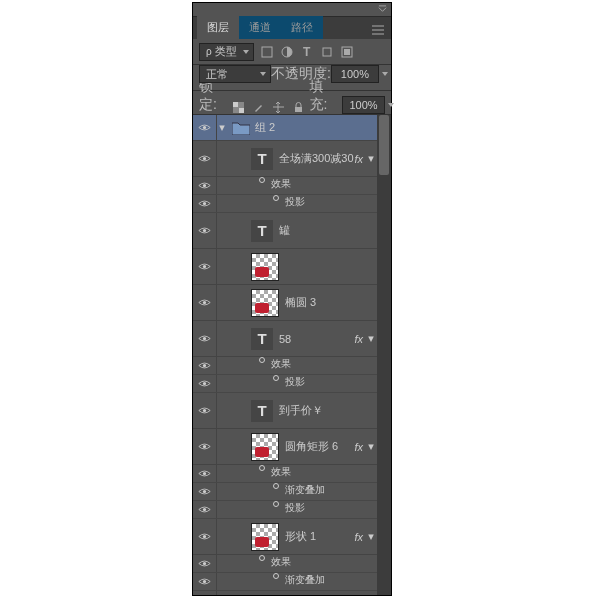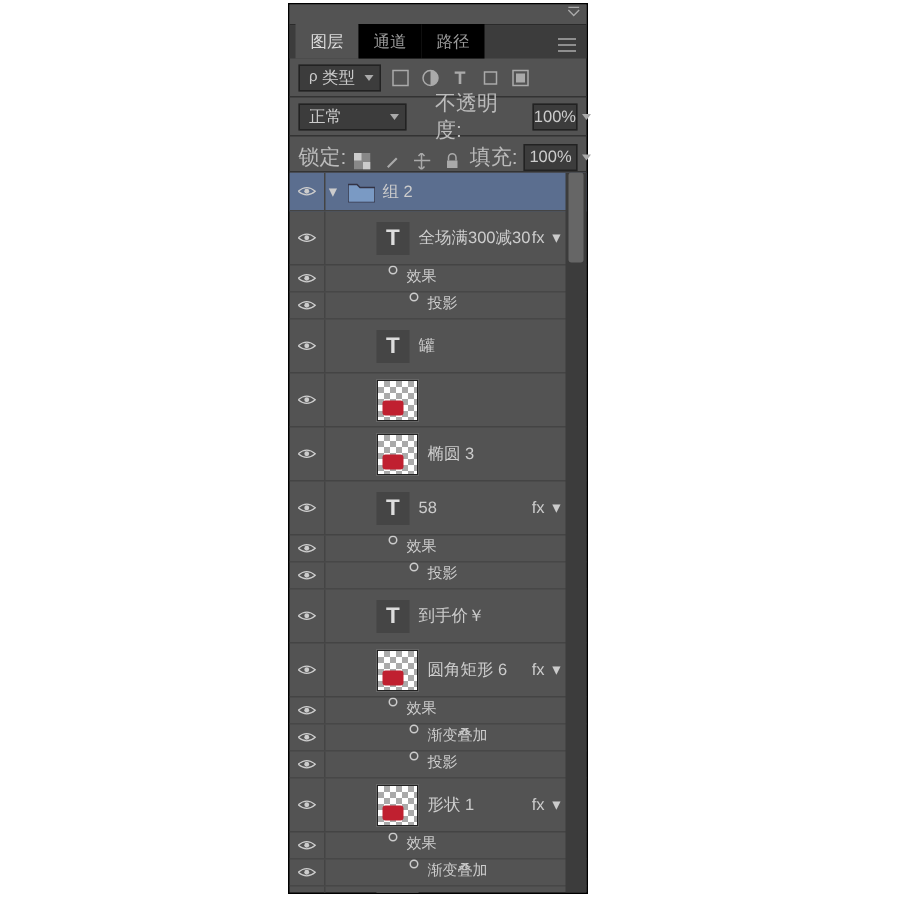--- a/index.html
+++ b/index.html
@@ -1,32 +1,32 @@
 <!DOCTYPE html>
 <html><head>
 <meta charset="utf-8">
 <style>
 *{margin:0;padding:0;box-sizing:border-box;font-family:"Microsoft YaHei",Arial,sans-serif;font-size:11px;color:#ccc;-webkit-user-select:none;user-select:none}
 body{background:#fff;width:600px;height:600px;position:relative}
 .panel{position:absolute;left:192px;top:2px;width:200px;height:594px;background:#535353;border:1px solid #000;display:flex;flex-direction:column}
 .titlebar{height:14px;background:#535353;display:flex;justify-content:flex-end;align-items:center;padding:0 4px;border-bottom:1px solid #2a2a2a}
 .tri{width:9px;height:9px;color:#aaa}
 .tabs{height:22px;display:flex;align-items:end;background:#3c3c3c;padding-left:4px}
-.tab{padding:4px 10px;font-size:11px;color:#999;background:#000000;cursor:pointer}
+.tab{padding:4px 10px;font-size:11px;color:#999;background:#0c4a6e;cursor:pointer}
 .tab.active{background:#535353;color:#ddd}
 .tab-menu{margin-left:auto;width:18px;height:18px;display:flex;align-items:center;justify-content:center;color:#999;margin-right:4px}
 .filter-row{height:26px;display:flex;align-items:center;padding:0 6px;gap:4px;border-bottom:1px solid #333}
 .dropdown{background:#3c3c3c;border:1px solid #222;height:18px;padding:0 16px 0 6px;display:flex;align-items:center;position:relative;min-width:50px}
 .dropdown::after{content:"";position:absolute;right:4px;top:6px;border-left:3px solid transparent;border-right:3px solid transparent;border-top:4px solid #aaa}
 .icon-btn{width:18px;height:18px;display:flex;align-items:center;justify-content:center;color:#aaa}
 .icon-row{display:flex;gap:2px}
-.blend-row{height:26px;display:flex;align-items:center;padding:0 6px;gap:19px;border-bottom:1px solid #333}
+.blend-row{height:26px;display:flex;padding:0 6px;gap:0;border-bottom:1px solid #333}
 .blend-row .dropdown{flex:0 0 72px}
 .label{color:#bbb;font-size:14px}
-.pct-input{background:#3c3c3c;border:1px solid #222;width:36px;height:18px;display:flex;align-items:center;justify-content:center;position:relative}
+.pct-input{background:#3c3c3c;border:1px solid #222;width:48px;height:18px;display:flex;align-items:center;justify-content:center;position:relative}
 .pct-input::after{content:"";position:absolute;right:-10px;top:6px;border-left:3px solid transparent;border-right:3px solid transparent;border-top:4px solid #aaa}
 .lock-row{height:24px;display:flex;align-items:flex-end;padding:0 6px;gap:4px;border-bottom:1px solid #333}
 .lock-icons{display:flex;gap:6px;align-items:center}
 .lock-icons span{width:14px;height:14px;display:flex;align-items:center;justify-content:center;color:#999}
 .layer-list{flex:1;overflow:hidden;position:relative}
 .layer-scroll{position:absolute;right:0;top:0;width:14px;height:100%;background:#3c3c3c}
 .layer-scroll-thumb{position:absolute;right:2px;top:0;width:10px;height:60px;background:#666;border-radius:2px}
 .layers{height:100%;overflow:hidden}
 .layer{display:flex;align-items:center;height:26px;border-bottom:1px solid #444;position:relative}
 .layer.tall{height:36px}
@@ -34,21 +34,21 @@
 .eye{width:24px;height:100%;display:flex;align-items:center;justify-content:center;border-right:1px solid #444}
 .eye svg{width:13px;height:13px}
 .indent{flex-shrink:0}.i2{width:28px}.i3{width:42px}.i4{width:56px}
 .disclosure{width:10px;display:flex;align-items:center;justify-content:center;color:#ccc}
 .folder-icon{width:20px;height:16px;margin:0 4px;display:flex;align-items:center;justify-content:center}
 .thumb{width:28px;height:28px;margin:0 6px;border:1px solid #222;flex-shrink:0}
 .thumb.text{background:#454545;display:flex;align-items:center;justify-content:center;color:#ddd;font-weight:bold;font-size:15px;width:22px;height:22px;border:none}
 .thumb.checker{background-image:linear-gradient(45deg,#aaa 25%,transparent 25%),linear-gradient(-45deg,#aaa 25%,transparent 25%),linear-gradient(45deg,transparent 75%,#aaa 75%),linear-gradient(-45deg,transparent 75%,#aaa 75%);background-size:8px 8px;background-position:0 0,0 4px,4px -4px,-4px 0;background-color:#fff;position:relative}
 .thumb.checker::after{content:"";position:absolute;left:3px;bottom:3px;width:14px;height:10px;background:#c02030;border-radius:2px}
 .layer-name{flex:1;white-space:nowrap;overflow:hidden;font-size:11px}
-.fx{color:#ccc;font-size:11px;margin-right:2px}
+.fx{color:#ccc;font-style:italic;font-size:11px;margin-right:2px}
 .effect-toggle{width:12px;display:flex;align-items:center;justify-content:center;margin-right:14px}
 .effect-row{height:18px;display:flex;align-items:flex-start;border-bottom:1px solid #474747}
 .effect-row .eye{border-right:1px solid #444}
 .effect-label{font-size:10px;color:#ccc}
 .bullet{width:6px;height:6px;border:1px solid #ccc;border-radius:50%;margin-right:6px;flex-shrink:0}
 </style>
 </head>
 <body>
 
 <div class="panel">

